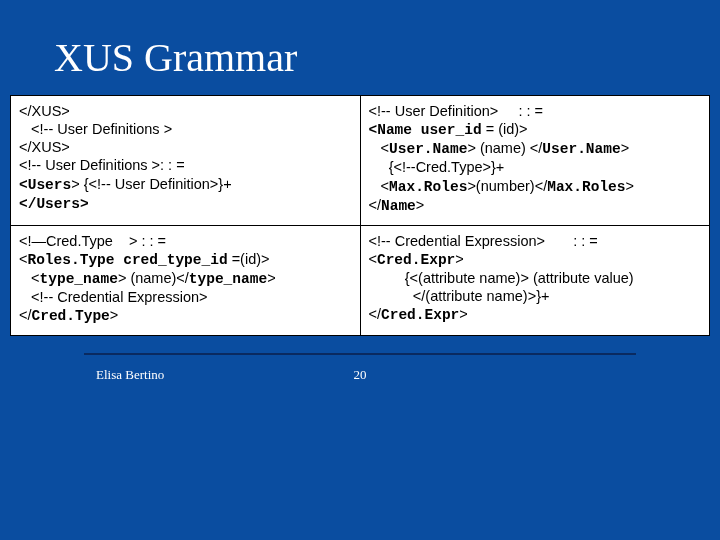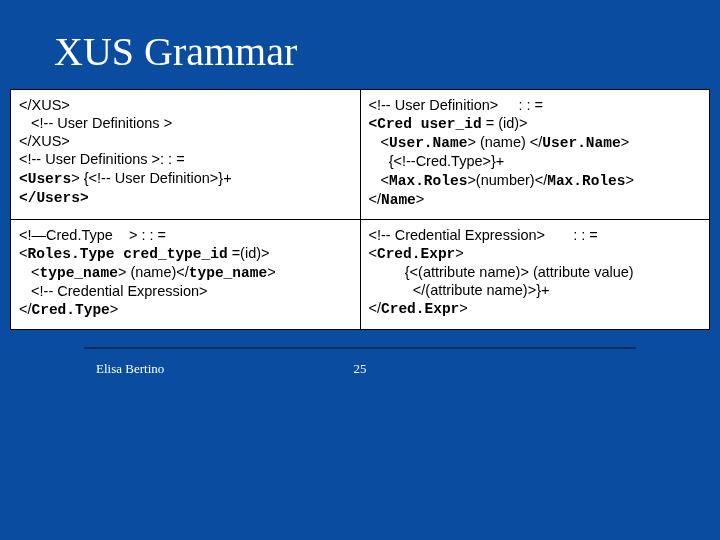--- a/index.html
+++ b/index.html
@@ -8,20 +8,21 @@
     width: 720px;
     height: 540px;
     background: #0a4da0;
     font-family: Georgia, "Times New Roman", serif;
   }
   .slide {
     width: 720px;
     height: 407px;
     position: relative;
     box-sizing: border-box;
+    margin-top: 6px;
   }
   .title {
     color: #ffffff;
     font-size: 40px;
     font-weight: normal;
     padding: 28px 0 14px 54px;
     font-family: Georgia, serif;
   }
   .grid {
     margin: 0 10px;
@@ -87,21 +88,21 @@
             <div class="line"><span>&lt;/XUS&gt;</span></div>
             <div class="line"><span>   &lt;!-- User Definitions &gt;</span></div>
             <div class="line"><span>&lt;/XUS&gt;</span></div>
             <div class="line"><span></span></div>
             <div class="line"><span>&lt;!-- User Definitions &gt;: : =</span></div>
             <div class="line"><span class="m">&lt;</span><span class="m">Users</span><span>&gt; {&lt;!-- User Definition&gt;}+</span></div>
             <div class="line"><span class="m">&lt;/</span><span class="m">Users</span><span class="m">&gt;</span></div>
           </td>
       <td>
             <div class="line"><span>&lt;!-- User Definition&gt;     : : =</span></div>
-            <div class="line"><span class="m">&lt;</span><span class="m">Cred user_id</span><span> = (id)&gt;</span></div>
+            <div class="line"><span class="m">&lt;</span><span class="m">Name user_id</span><span> = (id)&gt;</span></div>
             <div class="line"><span>   &lt;</span><span class="m">User.Name</span><span>&gt; (name) &lt;/</span><span class="m">User.Name</span><span>&gt;</span></div>
             <div class="line"><span>     {&lt;!--Cred.Type&gt;}+</span></div>
             <div class="line"><span>   &lt;</span><span class="m">Max.Roles</span><span>&gt;(number)&lt;/</span><span class="m">Max.Roles</span><span>&gt;</span></div>
             <div class="line"><span>&lt;/</span><span class="m">Name</span><span>&gt;</span></div>
           </td>
     </tr>
     <tr>
       <td>
             <div class="line"><span>&lt;!—Cred.Type    &gt; : : =</span></div>
             <div class="line"><span>&lt;</span><span class="m">Roles.Type cred_type_id</span><span> =(id)&gt;</span></div>
@@ -115,14 +116,14 @@
             <div class="line"><span>         {&lt;(attribute name)&gt; (attribute value)</span></div>
             <div class="line"><span>           &lt;/(attribute name)&gt;}+</span></div>
             <div class="line"><span>&lt;/</span><span class="m">Cred.Expr</span><span>&gt;</span></div>
           </td>
     </tr>
   </tbody>
     </table>
 
   <div class="footer-rule"></div>
   <div class="footer-left">Elisa Bertino</div>
-  <div class="footer-page">25</div>
+  <div class="footer-page">20</div>
 </div>
 
 </body></html>

